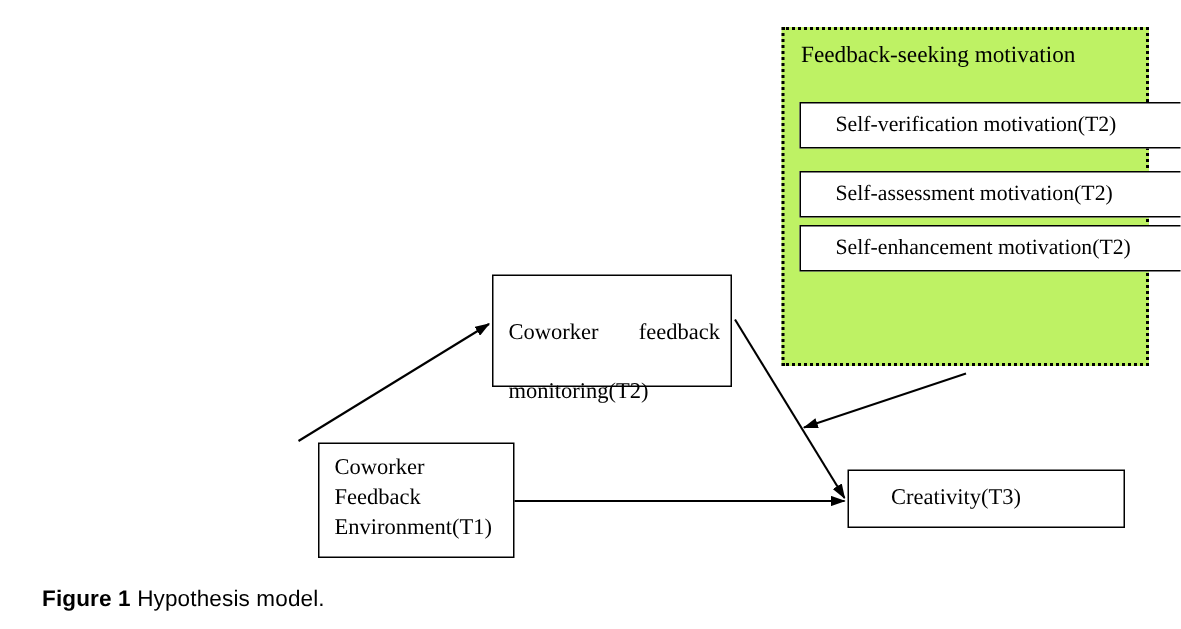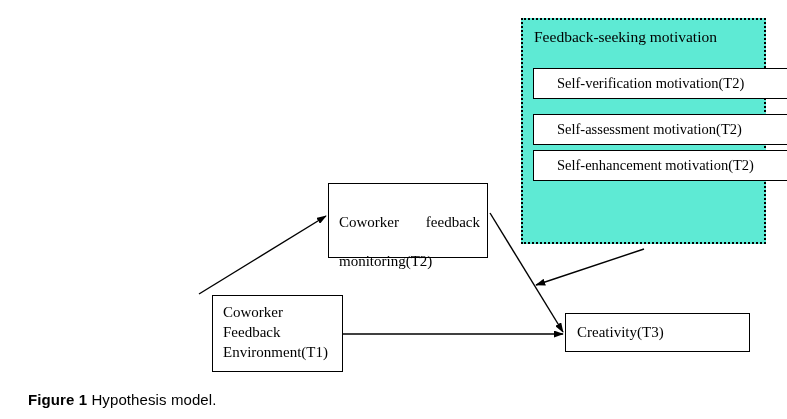--- a/index.html
+++ b/index.html
@@ -41,21 +41,21 @@
 
   
   #moderator-panel {
     position: absolute;
     left: 521px;
     top: 18px;
     width: 245px;
     height: 226px;
     box-sizing: border-box;
     border: 2px dotted #000;
-    background: #5eead4;
+    background: #bef264;
     z-index: 2;
   }
   #moderator-panel-title {
     position: absolute;
     left: 11px;
     top: 8px;
     font-size: 15.5px;
     font-family: "Liberation Serif", serif;
     color: #000;
     white-space: nowrap;
@@ -107,21 +107,21 @@
     padding: 7px 0 0 10px;
   }
 
   #node-creativity {
     left: 565px;
     top: 313px;
     width: 185px;
     height: 39px;
     display: flex;
     align-items: center;
-    padding-left: 11px;
+    padding-left: 28px;
   }
 
   
   #figure-caption {
     position: absolute;
     left: 28px;
     top: 391px;
     font-family: "Liberation Sans", sans-serif;
     font-size: 15px;
     color: #000;

